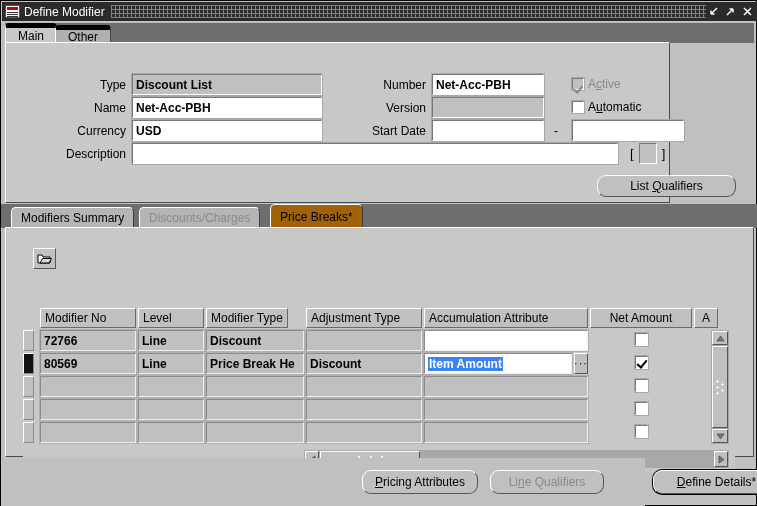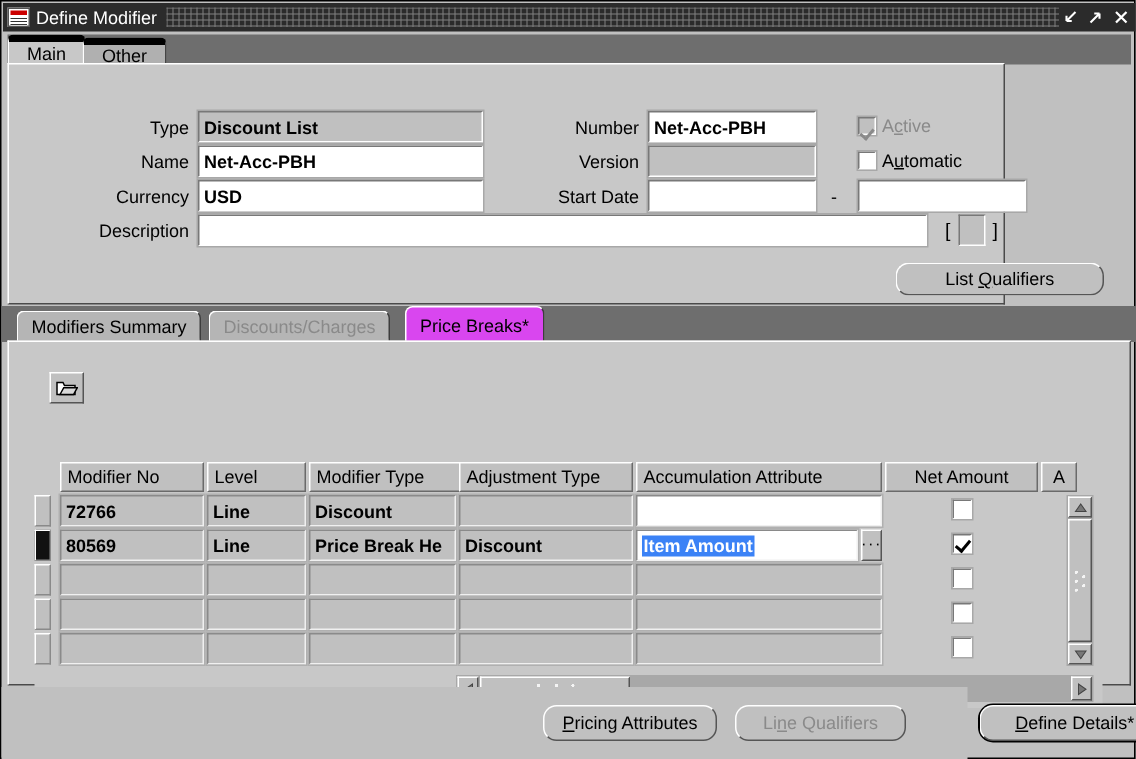--- a/index.html
+++ b/index.html
@@ -209,21 +209,21 @@
     display: flex; align-items: center;
     font-size: 12px;
     border-top: 1px solid #fff;
     border-left: 1px solid #fff;
     border-right: 1px solid #3d3d3d;
     border-radius: 5px 5px 0 0;
     cursor: default;
   }
   .btab.inactive { background: #b5b5b5; color: #000; }
   .btab.disabled { background: #b5b5b5; color: #8a8a8a; }
-  .btab.active { top: 0; height: 24px; background: #d946ef; color: #000; }
+  .btab.active { top: 0; height: 24px; background: #a16207; color: #000; }
 
   
   #content-panel {
     position: absolute; left: 4px; top: 226px;
     width: 749px; height: 230px;
     background: #c8c8c8;
     border-top: 1px solid #fff;
     border-left: 1px solid #fff;
     border-right: 1px solid #4a4a4a;
     border-bottom: 1px solid #4a4a4a;
@@ -479,21 +479,21 @@
       <path d="M1 3 L1 11 L13 11 L13 5 L6 5 L5 3 Z" fill="#fff" stroke="#000" stroke-width="1"></path>
       <path d="M3 11 L5.5 6.5 L14.5 6.5 L12 11 Z" fill="#d8d8d8" stroke="#000" stroke-width="1"></path>
     </svg>
   </div>
 
   <div id="grid-wrap">
     <div id="grid-inner">
 
       <div class="ghead" style="left:17px; width:96px;">Modifier No</div>
       <div class="ghead" style="left:115px; width:66px;">Level</div>
-      <div class="ghead" style="left:183px; width:101px;">Modifier Type</div>
+      <div class="ghead" style="left:183px; width:82px;">Modifier Type</div>
       <div class="ghead" style="left:283px; width:116px;">Adjustment Type</div>
       <div class="ghead" style="left:401px; width:164px;">Accumulation Attribute</div>
       <div class="ghead center" style="left:567px; width:102px;">Net Amount</div>
       <div class="ghead center" style="left:671px; width:24px; padding:0 2px;">A</div>
 
       <div class="rowind" style="top:22px;"></div>
       <div class="cell" style="left:17px;  top:22px; width:96px;">72766</div>
       <div class="cell" style="left:115px; top:22px; width:66px;">Line</div>
       <div class="cell" style="left:183px; top:22px; width:98px;">Discount</div>
       <div class="cell" style="left:283px; top:22px; width:116px;"></div>

